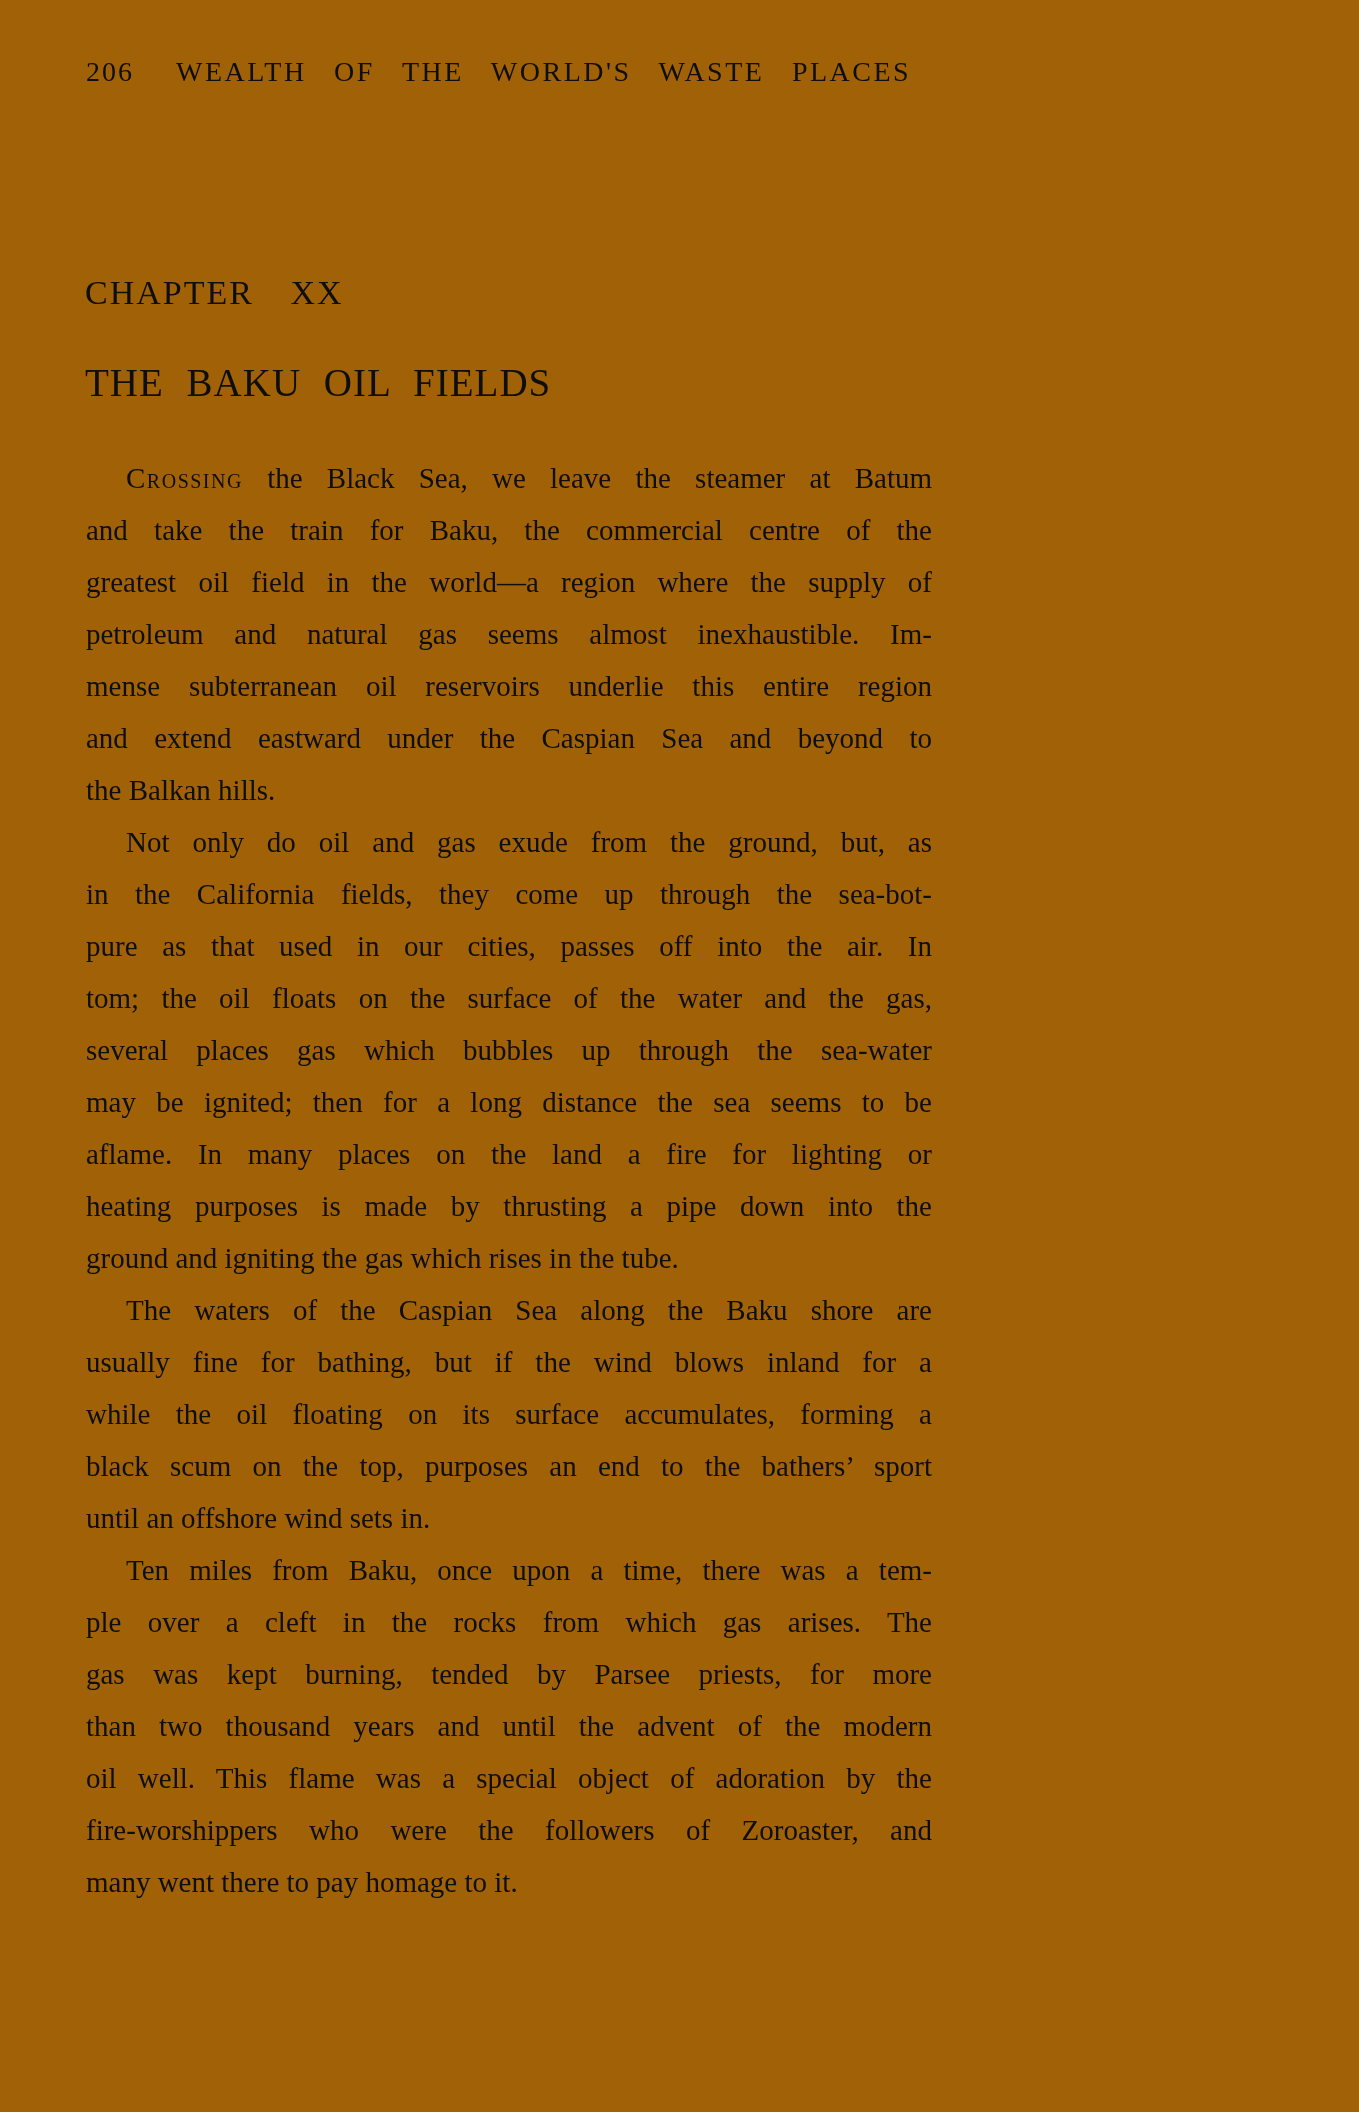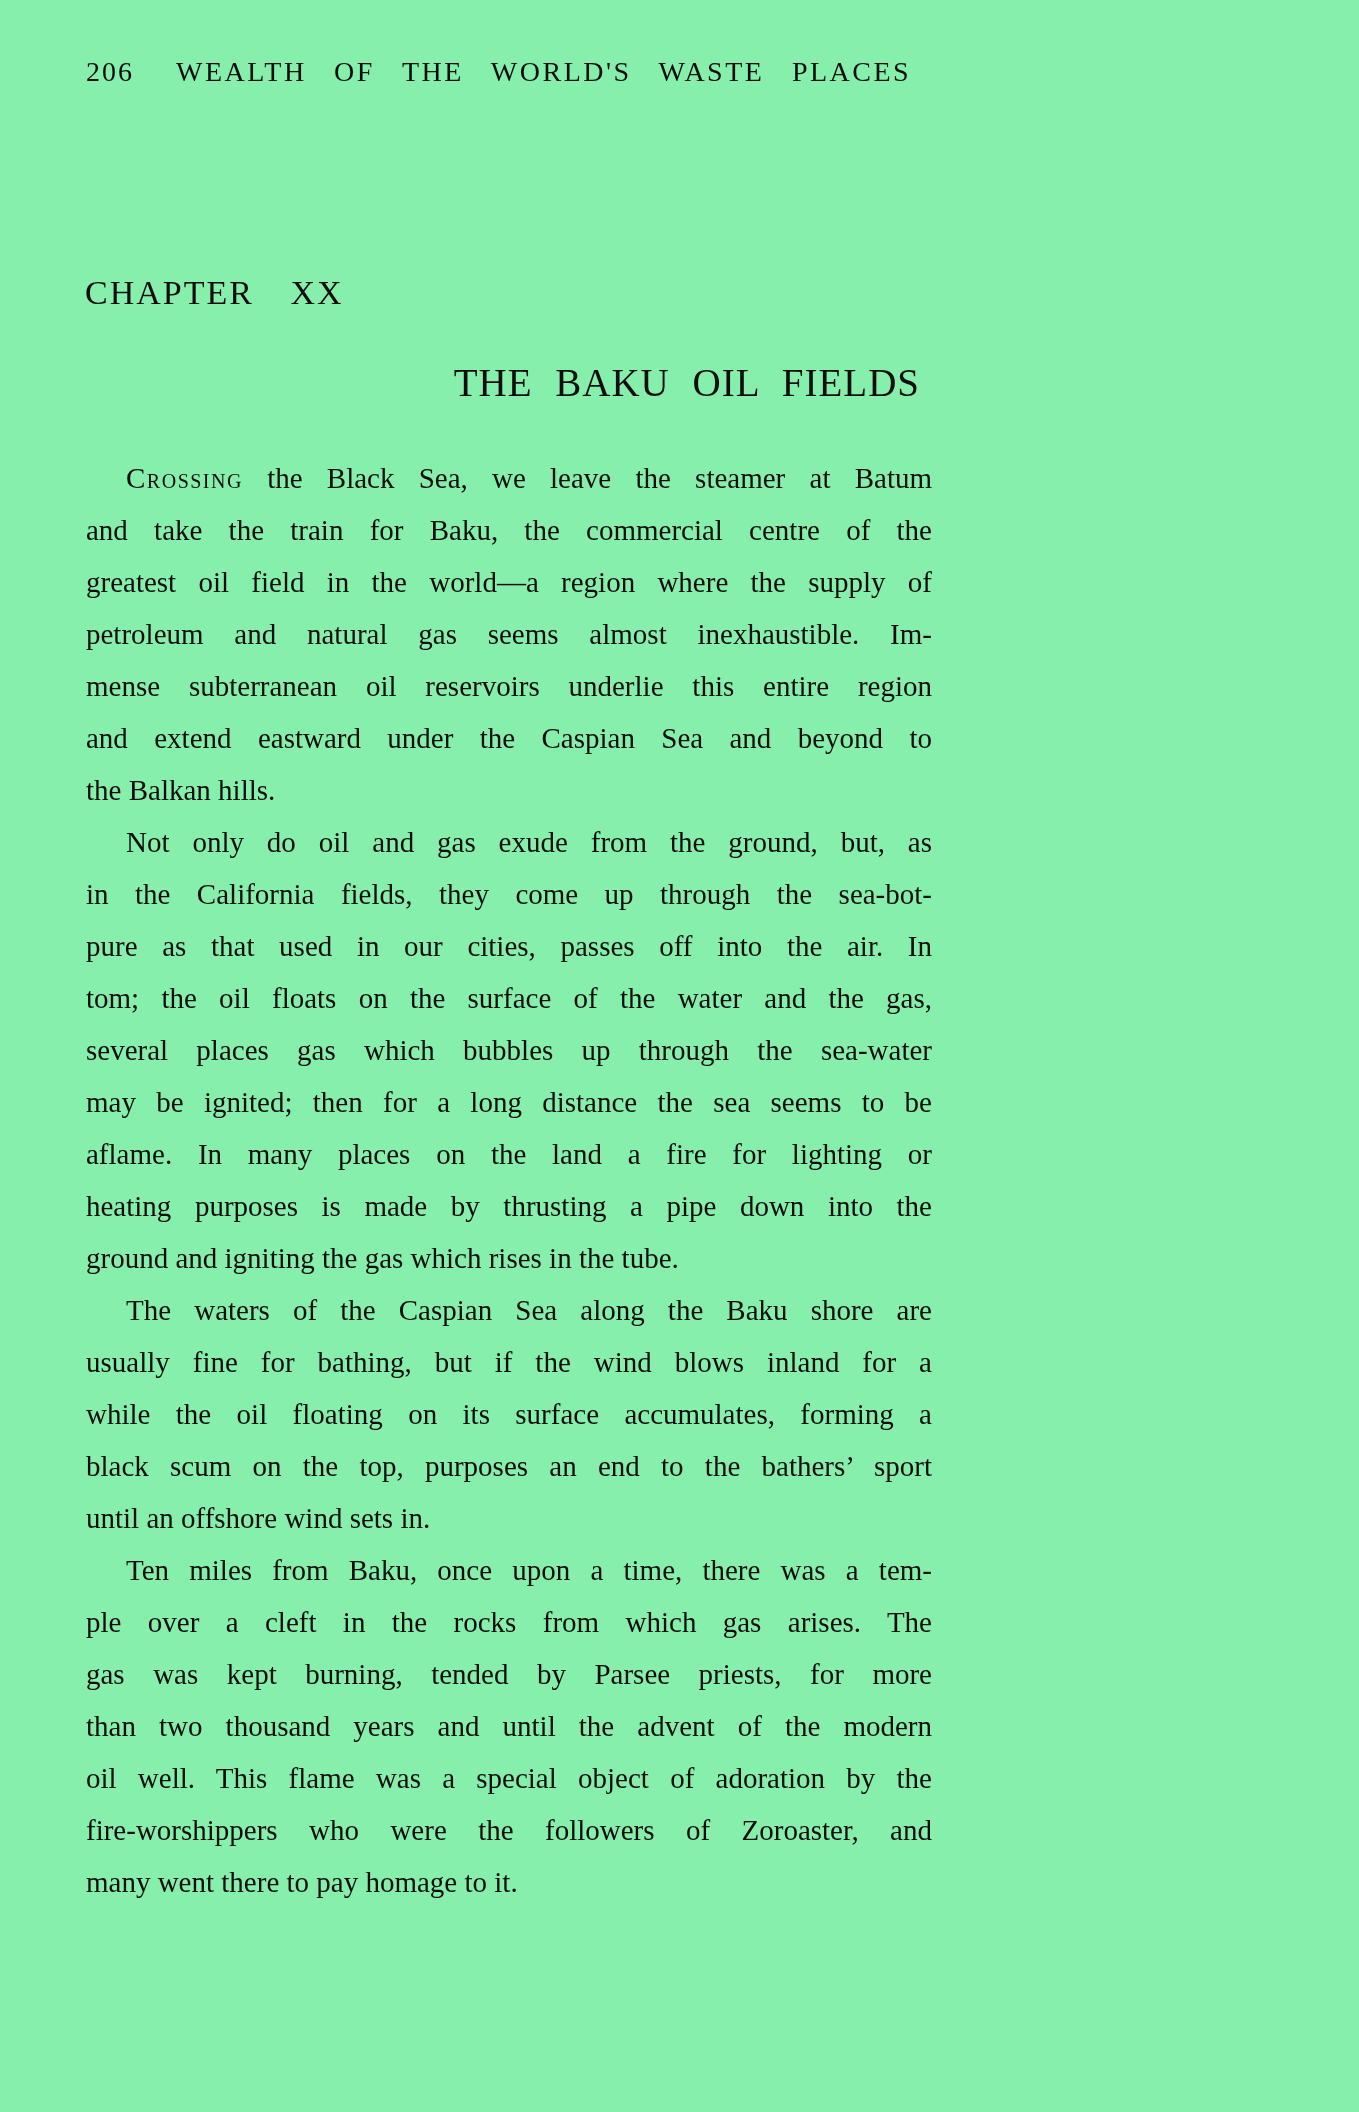--- a/index.html
+++ b/index.html
@@ -8,21 +8,21 @@
     width: 1359px;
     height: 2112px;
     position: relative;
     font-family: "Liberation Serif", serif;
     color: #0e0e0e;
     overflow: hidden;
   }
   .page {
     position: absolute;
     inset: 0;
-    background: #86efac;
+    background: #a16207;
   }
   .header {
     position: absolute;
     left: 86px;
     top: 56px;
     width: 824px;
     display: flex;
     align-items: baseline;
     font-size: 28px;
     letter-spacing: 1px;
@@ -42,24 +42,24 @@
     top: 274px;
     width: 842px;
     text-align: left;
     font-size: 34px;
     font-weight: normal;
     letter-spacing: 2px;
     word-spacing: 26px;
   }
   .title {
     position: absolute;
-    left: 78px;
+    left: 85px;
     top: 360px;
     width: 842px;
-    text-align: right;
+    text-align: left;
     font-size: 39px;
     font-weight: normal;
     letter-spacing: 1px;
     word-spacing: 12px;
   }
   .body-text {
     position: absolute;
     left: 86px;
     top: 452px;
     width: 846px;

